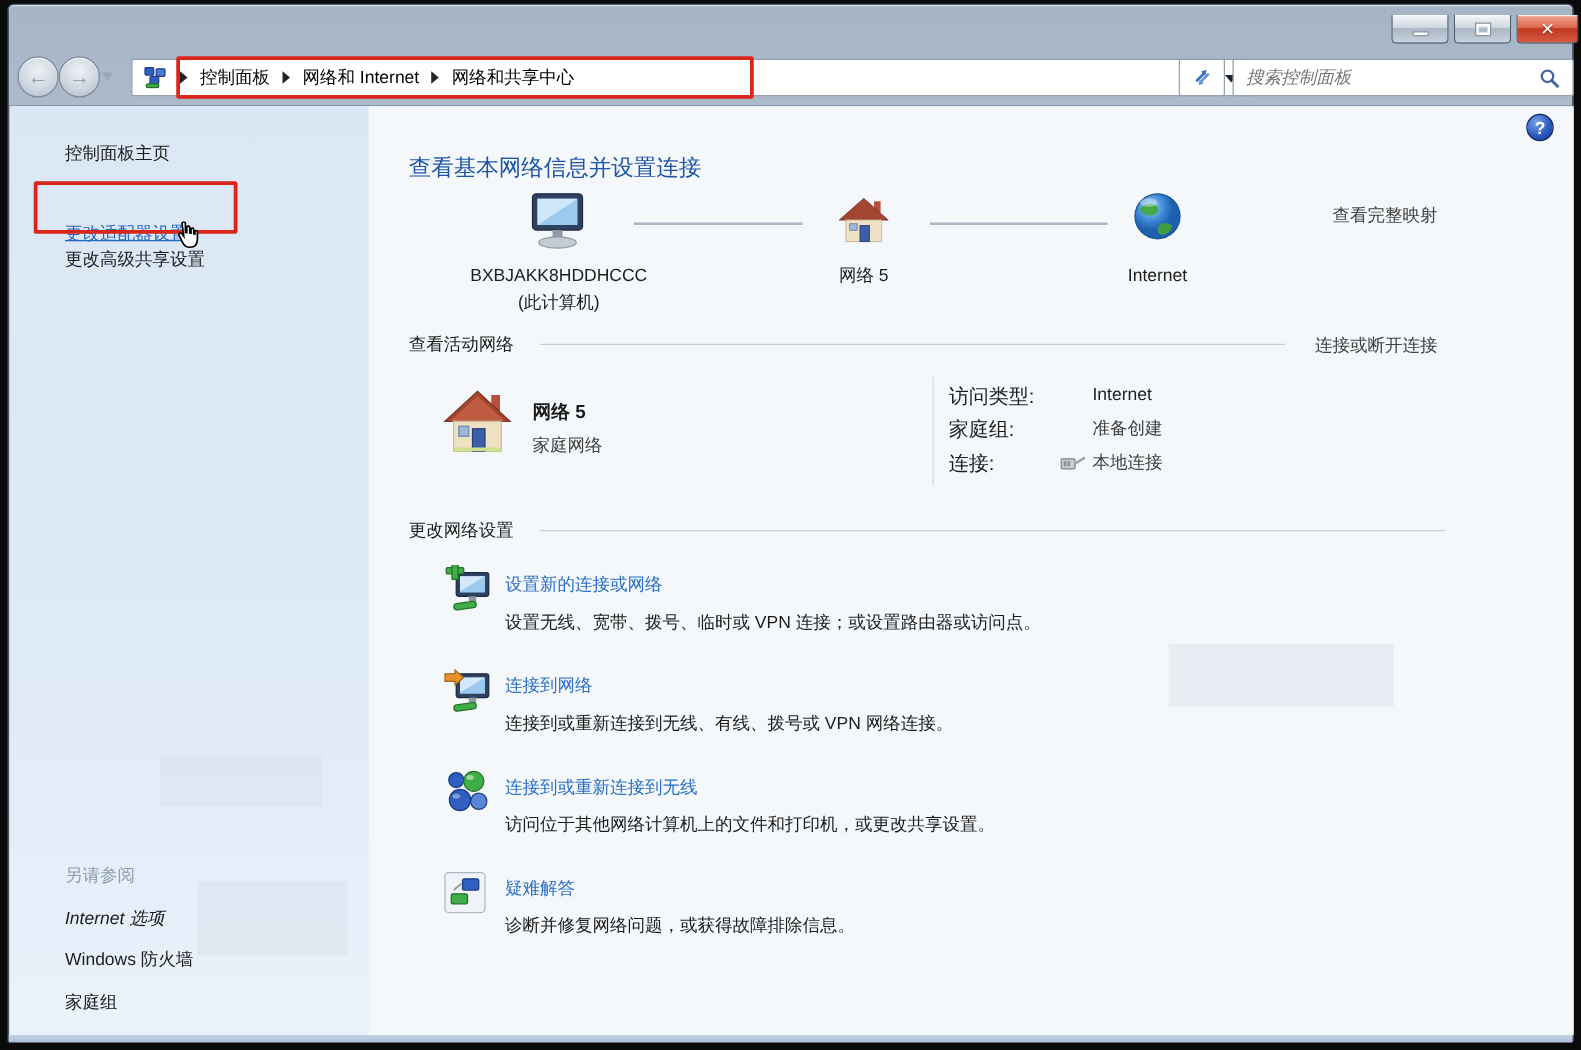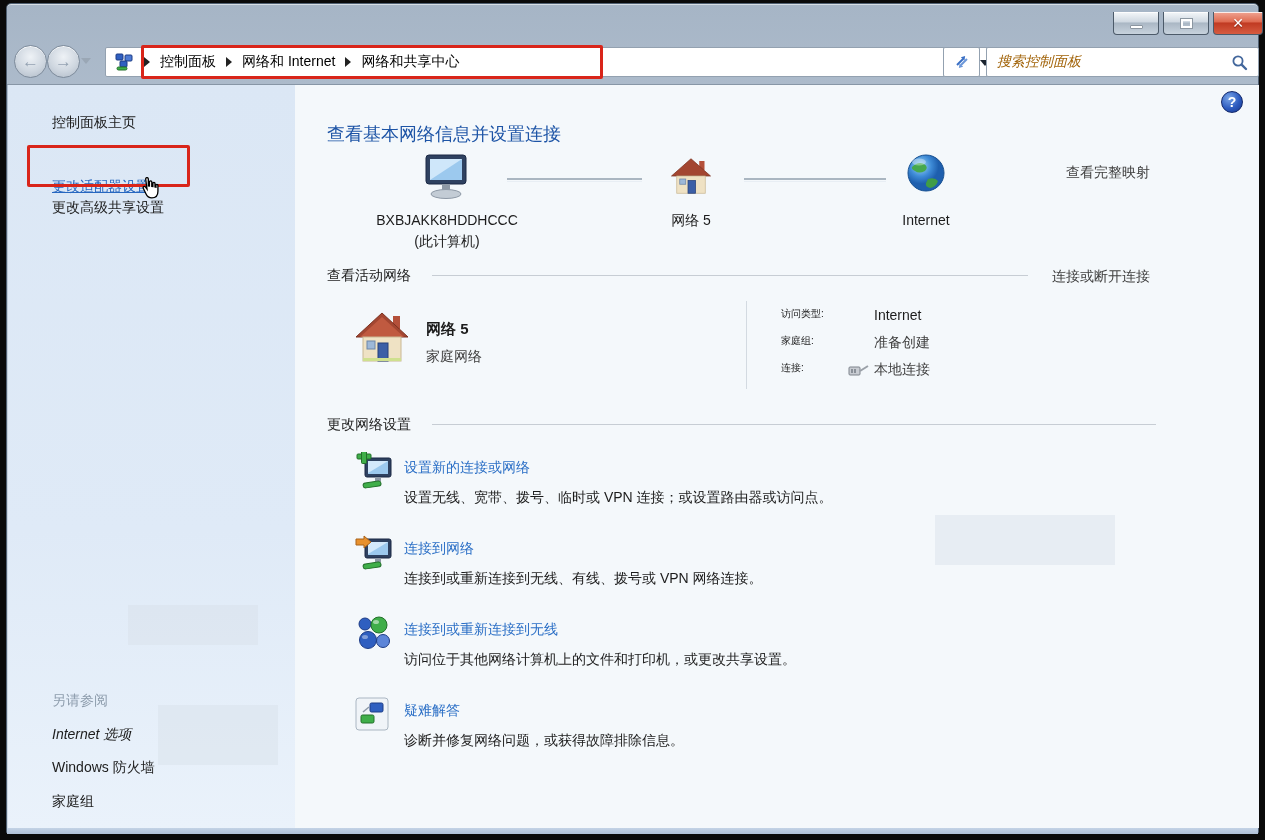--- a/index.html
+++ b/index.html
@@ -38,21 +38,21 @@
     border-left:6px solid #222; margin:0 10px; }
   .addr-item { font-size:14px; color:#000; white-space:nowrap; }
   .addr-dd { position:absolute; right:10px; top:12px; width:0; height:0;
     border-left:5px solid transparent; border-right:5px solid transparent; border-top:6px solid #1b2430; }
 
   .refreshbtn { position:absolute; left:936px; top:10px; width:37px; height:30px; background:#fff;
     border:1px solid #93a1b0; border-radius:2px; display:flex; align-items:center; justify-content:center; }
 
   .searchbox { position:absolute; left:979px; top:10px; width:273px; height:30px; background:#fff;
     border:1px solid #93a1b0; border-radius:2px; display:flex; align-items:center; padding:0 10px; }
-  .search-ph { flex:1; font-size:14px; font-style:italic; color:#a16207; }
+  .search-ph { flex:1; font-size:14px; font-style:italic; color:#737373; }
 
   
   .anno { position:absolute; border:3px solid #d9251a; border-radius:2px; background:transparent; }
 
   
   .client { position:absolute; left:1px; top:81px; width:1251px; height:743px; background:#f3f7fb; }
   .frame-bottom { position:absolute; left:0; top:824px; width:100%; height:6px;
     background:linear-gradient(180deg,#c3d3e6,#aebfd6); }
 
   .sidebar { position:absolute; left:0; top:0; width:332px; height:100%;
@@ -70,21 +70,21 @@
 
   .link { color:#404040; font-size:14px; white-space:nowrap; cursor:pointer; }
   .txt { color:#1c1c1c; font-size:14px; white-space:nowrap; }
 
   .map-label { position:absolute; text-align:center; font-size:14px; color:#1c1c1c; }
   .map-line { position:absolute; height:4px; border-top:2px solid #aab6c1; border-bottom:1px solid #e8eef4; }
 
   .hairline { position:absolute; height:1px; background:#c7cdd4; }
   .vdivider { position:absolute; width:1px; background:#d3dae1; }
 
-  .row-label { position:absolute; left:486px; font-size:10px; color:#1c1c1c; }
+  .row-label { position:absolute; left:464px; font-size:16px; color:#1c1c1c; }
   .row-value { position:absolute; left:579px; font-size:14px; }
 
   .item-title { position:absolute; left:109px; font-size:14px; color:#2b6fc6; white-space:nowrap; cursor:pointer; }
   .item-desc { position:absolute; left:109px; font-size:14px; color:#1c1c1c; white-space:nowrap; }
   .item-icon { position:absolute; left:60px; width:38px; height:38px; }
 
   .artifact { position:absolute; background:rgba(215,224,233,.45); pointer-events:none; }
 </style>
 </head>
 <body>

